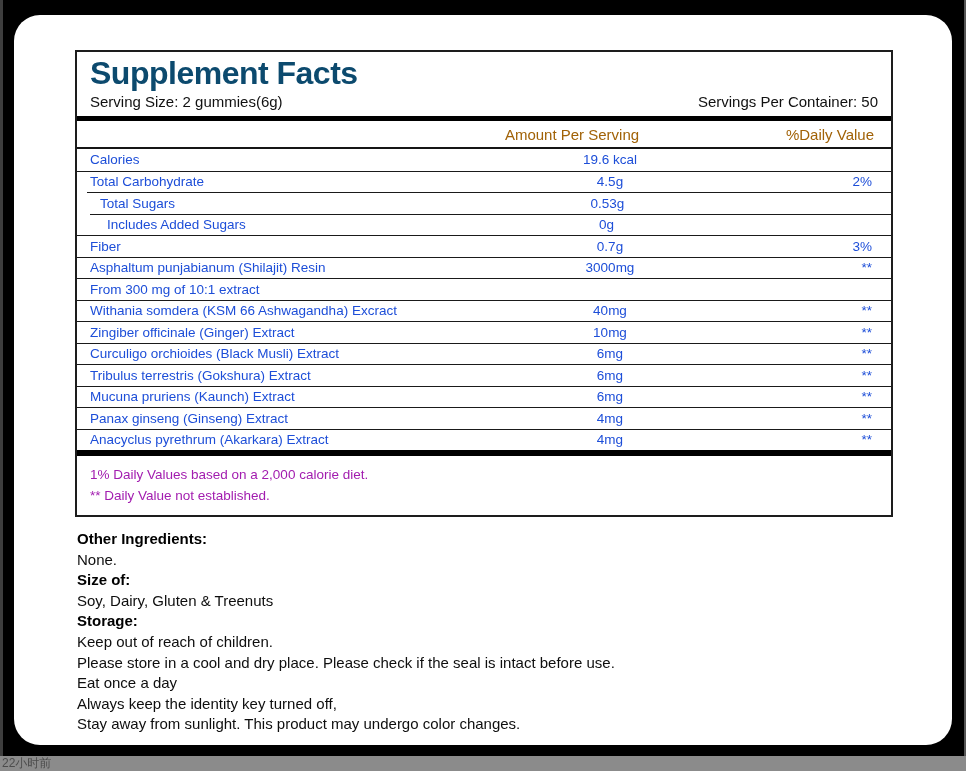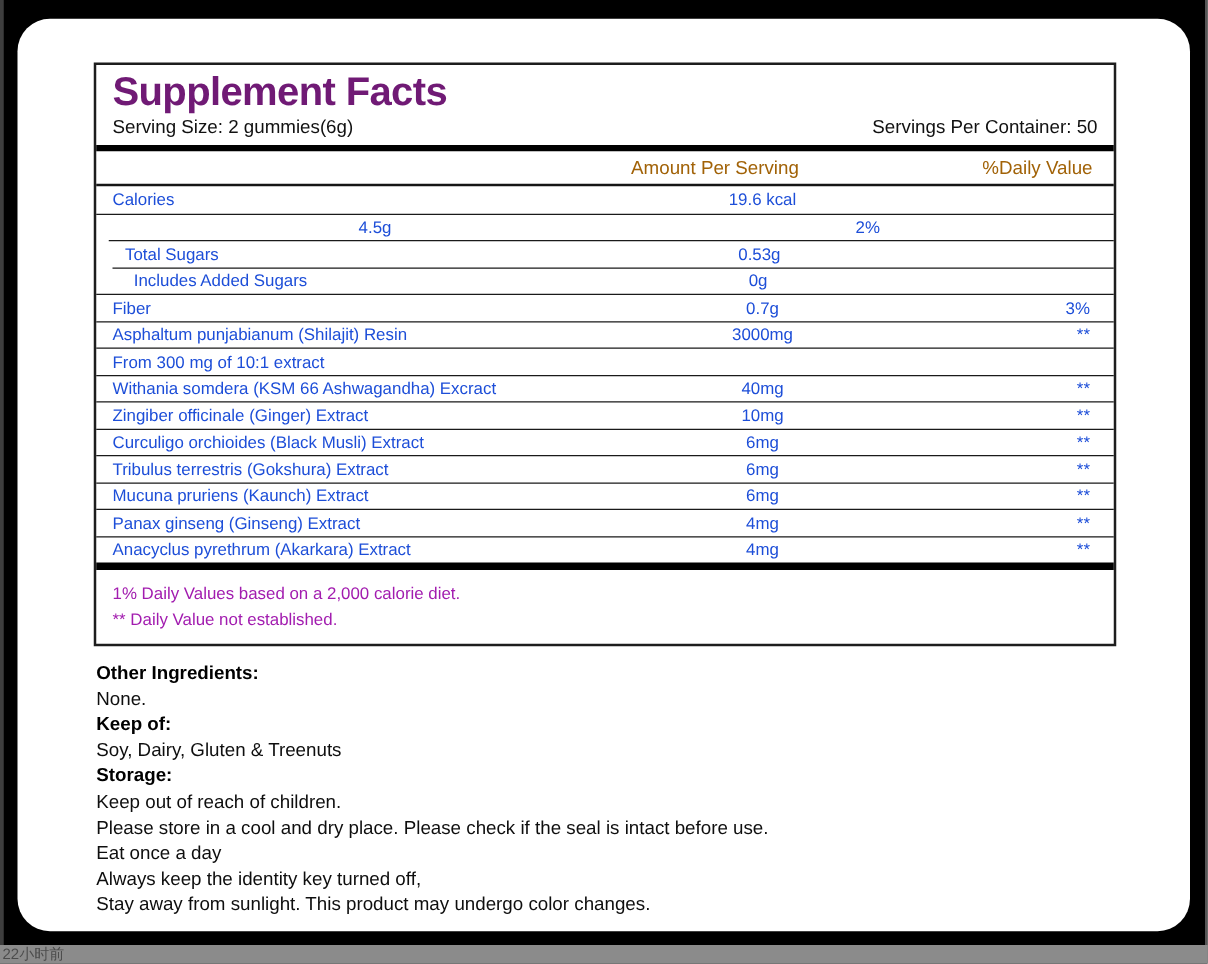--- a/index.html
+++ b/index.html
@@ -18,21 +18,21 @@
   }
   .content{position:absolute;left:0;top:35px;width:100%;}
 
   
   .panel{
     margin-left:61px;width:818px;box-sizing:border-box;
     border:2px solid #1d1d1d;background:#fff;color:#111;
   }
   .sf-title{
     margin:3px 13px 0;font-size:32px;line-height:37px;font-weight:bold;
-    letter-spacing:-0.5px;color:#701a75;
+    letter-spacing:-0.5px;color:#0c4a6e;
   }
   .serving-row{
     display:flex;justify-content:space-between;align-items:flex-end;
     padding:1px 13px 6px;font-size:15px;color:#111;
   }
   .bar{background:#000;}
   .bar.top{height:5px;}
   .bar.bottom{height:6px;}
   .header-row{
     display:grid;grid-template-columns:420px 200px 1fr;align-items:center;
@@ -91,20 +91,21 @@
         <span class="h-dv">%Daily Value</span>
       </div>
 
       <div>
           <div class="fact-row">
             <span class="name">Calories</span>
             <span class="amount">19.6 kcal</span>
             <span class="dv"></span>
           </div>
           <div class="fact-row">
+            <span class="name">Total Carbohydrate</span>
             <span class="amount">4.5g</span>
             <span class="dv">2%</span>
           </div>
           <div class="fact-row ind1">
             <span class="name">Total Sugars</span>
             <span class="amount">0.53g</span>
             <span class="dv"></span>
           </div>
           <div class="fact-row ind2">
             <span class="name">Includes Added Sugars</span>
@@ -167,21 +168,21 @@
 
       <div class="footnotes">
           <div>1% Daily Values based on a 2,000 calorie diet.</div>
           <div>** Daily Value not established.</div>
         </div>
     </div>
 
     <div class="details">
         <div class="sec-heading">Other Ingredients:</div>
         <div>None.</div>
-        <div class="sec-heading">Keep of:</div>
+        <div class="sec-heading">Size of:</div>
         <div>Soy, Dairy, Gluten &amp; Treenuts</div>
         <div class="sec-heading">Storage:</div>
         <div>Keep out of reach of children.</div>
         <div>Please store in a cool and dry place. Please check if the seal is intact before use.</div>
         <div>Eat once a day</div>
         <div>Always keep the identity key turned off,</div>
         <div>Stay away from sunlight. This product may undergo color changes.</div>
       </div>
 
   </div>

